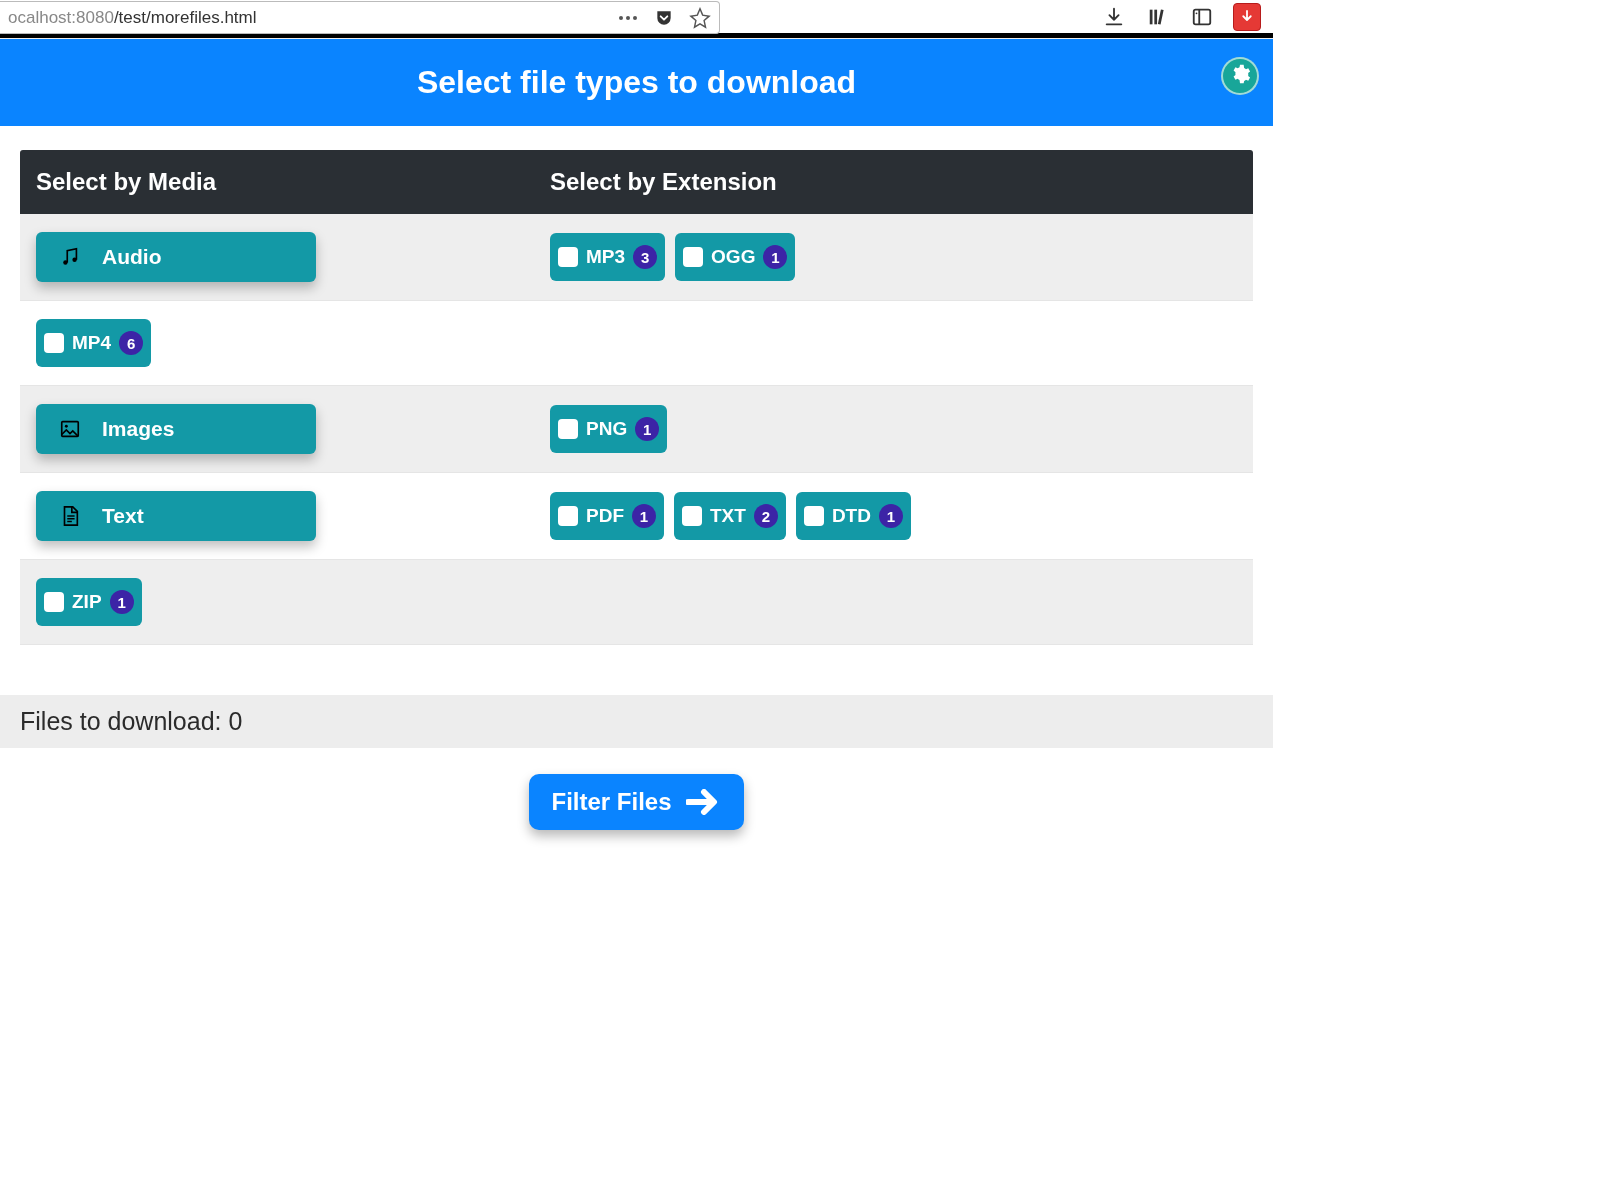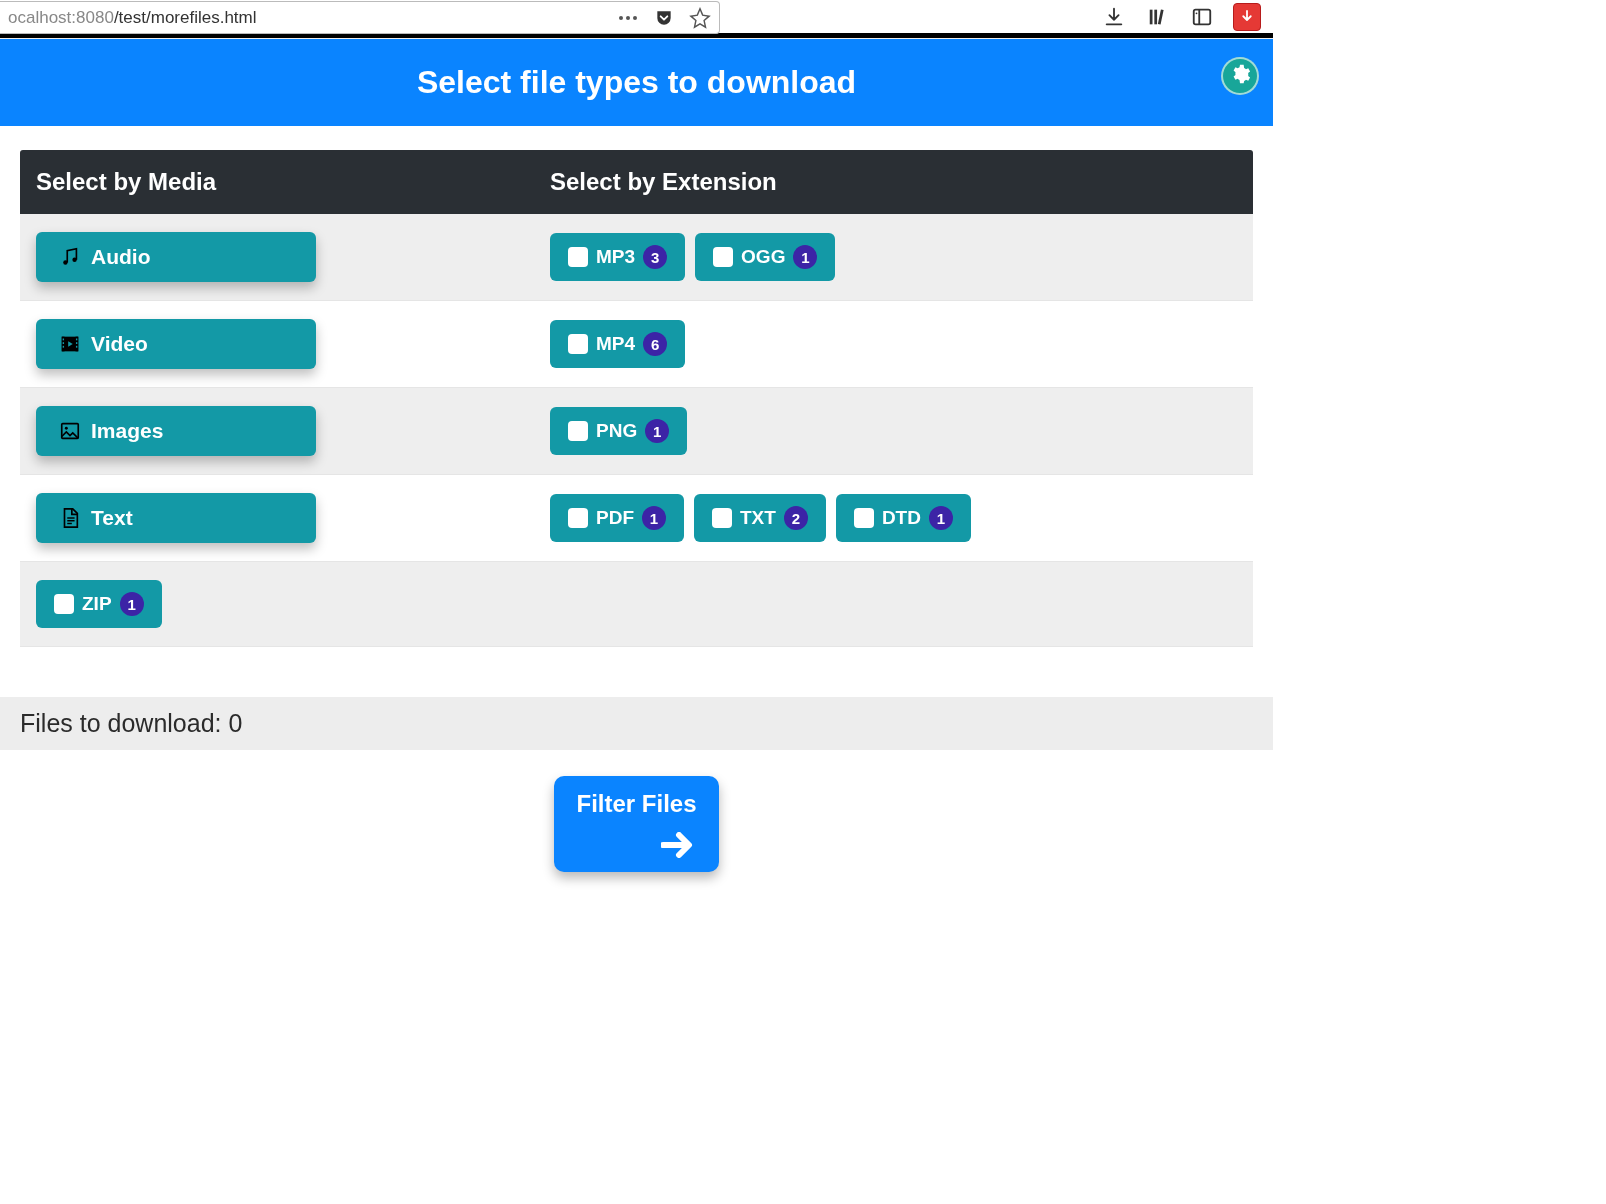--- a/index.html
+++ b/index.html
@@ -104,21 +104,21 @@
       border-bottom: 1px solid #e5e5e5;
     }
     .row:nth-child(odd) { background: #eeeeee; }
     .row:nth-child(even) { background: #ffffff; }
     .row-left { flex: 0 0 514px; }
     .row-right { flex: 1; display: flex; gap: 10px; flex-wrap: wrap; }
     
     .media-btn {
       display: inline-flex;
       align-items: center;
-      gap: 9px;
+      gap: 20px;
       background: #1399a6;
       color: #fff;
       border: none;
       border-radius: 6px;
       padding: 10px 22px;
       font-size: 21px;
       font-weight: 600;
       min-width: 280px;
       height: 50px;
       cursor: pointer;
@@ -126,21 +126,21 @@
     }
     .media-icon { display: inline-flex; width: 24px; height: 24px; align-items: center; justify-content: center; }
     
     .ext-chip {
       display: inline-flex;
       align-items: center;
       gap: 8px;
       background: #1399a6;
       color: #fff;
       border-radius: 6px;
-      padding: 8px 18px;
+      padding: 8px 8px;
       font-size: 19px;
       font-weight: 700;
       height: 48px;
       cursor: pointer;
     }
     .ext-checkbox {
       width: 20px; height: 20px;
       background: #fff;
       border-radius: 4px;
       flex-shrink: 0;
@@ -168,32 +168,31 @@
       color: #2b2b2b;
     }
     
     .filter-wrap {
       display: flex;
       justify-content: center;
       padding: 26px 0 10px;
     }
     .filter-btn {
       display: inline-flex;
-      align-items: flex-end;
+      align-items: center;
       gap: 14px;
       background: #0a84ff;
       color: #fff;
       border: none;
       border-radius: 10px;
       padding: 14px 22px;
       font-size: 24px;
       font-weight: 700;
       cursor: pointer;
       box-shadow: 0 6px 12px rgba(0,0,0,0.28);
-      flex-direction: column;
     }
     .arrow-icon {
       width: 36px; height: 26px;
       display: inline-flex; align-items: center; justify-content: center;
     }
   </style>
 </head>
 <body>
 
 <div class="browser-top">
@@ -288,37 +287,20 @@
             <span class="ext-badge">3</span>
           </div>
           <div class="ext-chip">
             <span class="ext-checkbox"></span>
             <span>OGG</span>
             <span class="ext-badge">1</span>
           </div>
         </div>
       </div>
       <div class="row">
-        <div class="row-left"><button class="media-btn">
-            <span class="media-icon">
-              <svg width="22" height="22" viewBox="0 0 24 24">
-                <rect x="3" y="4" width="18" height="16" fill="#000"></rect>
-                <rect x="3" y="4" width="3" height="16" fill="#000"></rect>
-                <rect x="18" y="4" width="3" height="16" fill="#000"></rect>
-                <rect x="4" y="6" width="1.5" height="2" fill="#1399a6"></rect>
-                <rect x="4" y="10" width="1.5" height="2" fill="#1399a6"></rect>
-                <rect x="4" y="14" width="1.5" height="2" fill="#1399a6"></rect>
-                <rect x="18.5" y="6" width="1.5" height="2" fill="#1399a6"></rect>
-                <rect x="18.5" y="10" width="1.5" height="2" fill="#1399a6"></rect>
-                <rect x="18.5" y="14" width="1.5" height="2" fill="#1399a6"></rect>
-                <path d="M10 9l5 3-5 3z" fill="#1399a6"></path>
-              </svg>
-            </span>
-            <span>Video</span>
-          </button></div>
         <div class="row-right">
           <div class="ext-chip">
             <span class="ext-checkbox"></span>
             <span>MP4</span>
             <span class="ext-badge">6</span>
           </div>
         </div>
       </div>
       <div class="row">
         <div class="row-left"><button class="media-btn">

